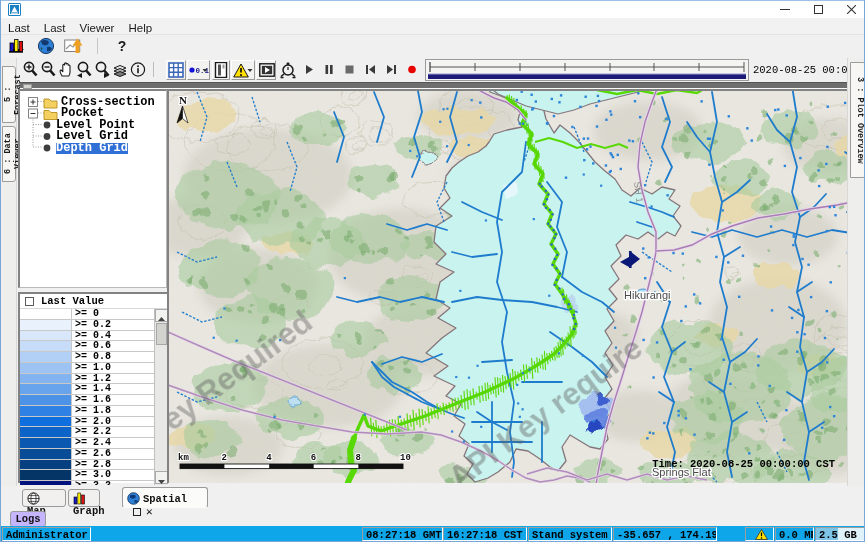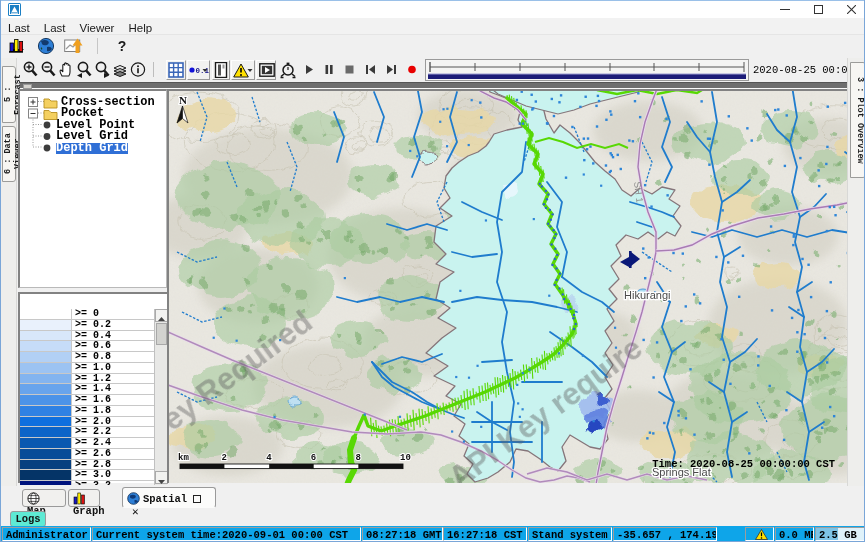--- a/index.html
+++ b/index.html
@@ -63,21 +63,21 @@
   .map-panel { position:absolute; left:166px; top:89px; width:680px; height:394px; background:#e9e7e0;
      border-top:2px solid #828282; border-left:2px solid #828282; overflow:hidden; }
   
   .bottom-tabbar { position:absolute; left:14px; top:487px; width:832px; height:21px; }
   .btab { position:absolute; top:2px; height:18px; background:#f1f0ee; border:1px solid #9a9a9a; border-radius:3px 3px 3px 3px;
      font-family:"Liberation Mono",monospace; font-size:10.5px; font-weight:bold; color:#111; padding:2px 6px 0 4px; }
   .btab.active { background:#fbfbfa; top:0; height:21px; padding-top:4px; border-bottom:1px solid #fbfbfa; }
   .btab .ticon { display:inline-block; vertical-align:-3px; margin-right:3px; }
   .btab .maxi { display:inline-block; width:8px; height:8px; border:1.5px solid #222; margin-left:6px; vertical-align:-1px; }
   .btab .closex { display:inline-block; margin-left:5px; color:#111; font-weight:bold; font-size:11px; }
-  .logs-btn { position:absolute; left:9px; top:511px; width:36px; height:16px; background:#5eead4; border:1px solid #9a9a9a; border-radius:3px;
+  .logs-btn { position:absolute; left:9px; top:511px; width:36px; height:16px; background:#c4b5fd; border:1px solid #9a9a9a; border-radius:3px;
      font-family:"Liberation Mono",monospace; font-size:10.5px; font-weight:bold; color:#111; text-align:center; line-height:14px; }
   
   .statusbar { position:absolute; left:0; top:526px; width:865px; height:16px; background:#0ea5e9; }
   .status-cell { position:absolute; top:1px; height:14px; border:1px solid; border-color:#9d9d9d #ffffff #ffffff #9d9d9d;
      font-family:"Liberation Mono",monospace; font-size:10.5px; font-weight:bold; color:#000; padding:1px 0 0 3px; white-space:pre; overflow:hidden; }
 </style>
 </head>
 <body>
 
 <div class="titlebar">
@@ -264,20 +264,24 @@
         <line x1="13" y1="8.5" x2="13" y2="13.5" stroke="#333" stroke-width="1"></line>
         <path d="M24 8 h5 l2 2 h6 v7 h-13 z" fill="#f4d060" stroke="#b89020" stroke-width="0.9"></path>
         <rect x="8.5" y="18" width="9" height="9" fill="#fff" stroke="#848484" stroke-width="1"></rect>
         <line x1="10.5" y1="22.5" x2="15.5" y2="22.5" stroke="#333" stroke-width="1"></line>
         <path d="M24 19.5 h5 l2 2 h6 v7 h-13 z" fill="#f4d060" stroke="#b89020" stroke-width="0.9"></path>
         <circle cx="27" cy="34" r="3.4" fill="#3d3d3d"></circle>
         <circle cx="27" cy="45.5" r="3.4" fill="#3d3d3d"></circle>
         <circle cx="27" cy="57" r="3.4" fill="#3d3d3d"></circle>
       </svg><div class="tree-row" style="position: absolute; left: 0px; top: 5.5px; width: 146px;"><span class="tree-label" style="left: 41px;">Cross-section</span></div><div class="tree-row" style="position: absolute; left: 0px; top: 17px; width: 146px;"><span class="tree-label" style="left: 41px;">Pocket</span></div><div class="tree-row" style="position: absolute; left: 0px; top: 28.5px; width: 146px;"><span class="tree-label" style="left: 36px;">Level Point</span></div><div class="tree-row" style="position: absolute; left: 0px; top: 40px; width: 146px;"><span class="tree-label" style="left: 36px;">Level Grid</span></div><div class="tree-row" style="position: absolute; left: 0px; top: 51.5px; width: 146px;"><span class="tree-label selected" style="left: 36px;">Depth Grid</span></div></div>
   <div class="legend-panel">
+    <div class="lastvalue-row">
+      <div class="lastvalue-box"></div>
+      <div class="lastvalue-label">Last Value</div>
+    </div>
     <div class="legend-table" id="legend-table">
         <div class="legend-row">
           <div class="legend-swatch" style="background: rgb(255, 255, 255);"></div>
           <div class="legend-text">&gt;= 0</div>
         </div>
         <div class="legend-row">
           <div class="legend-swatch" style="background: rgb(233, 241, 252);"></div>
           <div class="legend-text">&gt;= 0.2</div>
         </div>
         <div class="legend-row">
@@ -1296,31 +1300,30 @@
         <ellipse cx="6.5" cy="6.5" rx="2.6" ry="5.6" fill="none" stroke="#222" stroke-width="0.8"></ellipse>
         <line x1="0.9" y1="6.5" x2="12.1" y2="6.5" stroke="#222" stroke-width="0.8"></line>
         <line x1="1.6" y1="3.6" x2="11.4" y2="3.6" stroke="#222" stroke-width="0.7"></line>
         <line x1="1.6" y1="9.4" x2="11.4" y2="9.4" stroke="#222" stroke-width="0.7"></line>
       </svg><span>Map</span></div>
     <div class="btab" style="left: 53px; width: 32px;"><svg width="13" height="13" viewBox="0 0 13 13" class="ticon">
         <rect x="1" y="5" width="2.8" height="7" fill="#1515cc" stroke="#000" stroke-width="0.6"></rect>
         <rect x="4.8" y="1" width="2.8" height="11" fill="#ffee00" stroke="#000" stroke-width="0.6"></rect>
         <rect x="8.6" y="3" width="2.8" height="9" fill="#dd1111" stroke="#000" stroke-width="0.6"></rect>
       </svg><span>Graph</span></div>
-    <div class="btab active" style="left: 107px; width: 94px;"><svg width="13" height="13" viewBox="0 0 13 13" class="ticon">
+    <div class="btab active" style="left: 107px; width: 86px;"><svg width="13" height="13" viewBox="0 0 13 13" class="ticon">
         <circle cx="6.5" cy="6.5" r="5.8" fill="#2e7fd6" stroke="#0a2a50" stroke-width="0.8"></circle>
         <path d="M3 3.5 Q6 2 8.5 3.5 Q9.5 5.5 7 6.5 Q4 7 3 5.5 Z" fill="#0f3a77"></path>
         <path d="M7.5 8 Q10.5 7.5 11 9.5 Q9.5 11.5 7.5 10.5 Z" fill="#0f3a77"></path>
       </svg><span>Spatial</span><span class="maxi"></span><span class="closex">✕</span></div>
   </div>
 <div class="logs-btn">Logs</div>
 
 <div class="statusbar" id="statusbar">
     <div class="status-cell" style="left: 1px; width: 89px;"><span>Administrator</span></div>
-    <div class="status-cell" style="left: 91px; width: 269px;"><span>Current system time:2020-09-01 00:00 CST</span></div>
     <div class="status-cell" style="left: 361px; width: 81px;"><span>08:27:18 GMT</span></div>
     <div class="status-cell" style="left: 442px; width: 84px;"><span>16:27:18 CST</span></div>
     <div class="status-cell" style="left: 527px; width: 84px;"><span>Stand system</span></div>
     <div class="status-cell" style="left: 612px; width: 104px;"><span>-35.657 , 174.199</span></div>
     <div class="status-cell" style="left: 744px; width: 29px;"><svg width="13" height="11" viewBox="0 0 13 11" style="margin-left:6px;">
         <path d="M6.5 0.5 L12.5 10.5 L0.5 10.5 Z" fill="#ffe000" stroke="#333" stroke-width="0.8"></path>
         <line x1="6.5" y1="3.5" x2="6.5" y2="7.2" stroke="#000" stroke-width="1.2"></line>
         <circle cx="6.5" cy="9" r="0.8" fill="#000"></circle>
       </svg></div>
     <div class="status-cell" style="left: 774px; width: 39px;"><span>0.0 MB/s</span></div>

